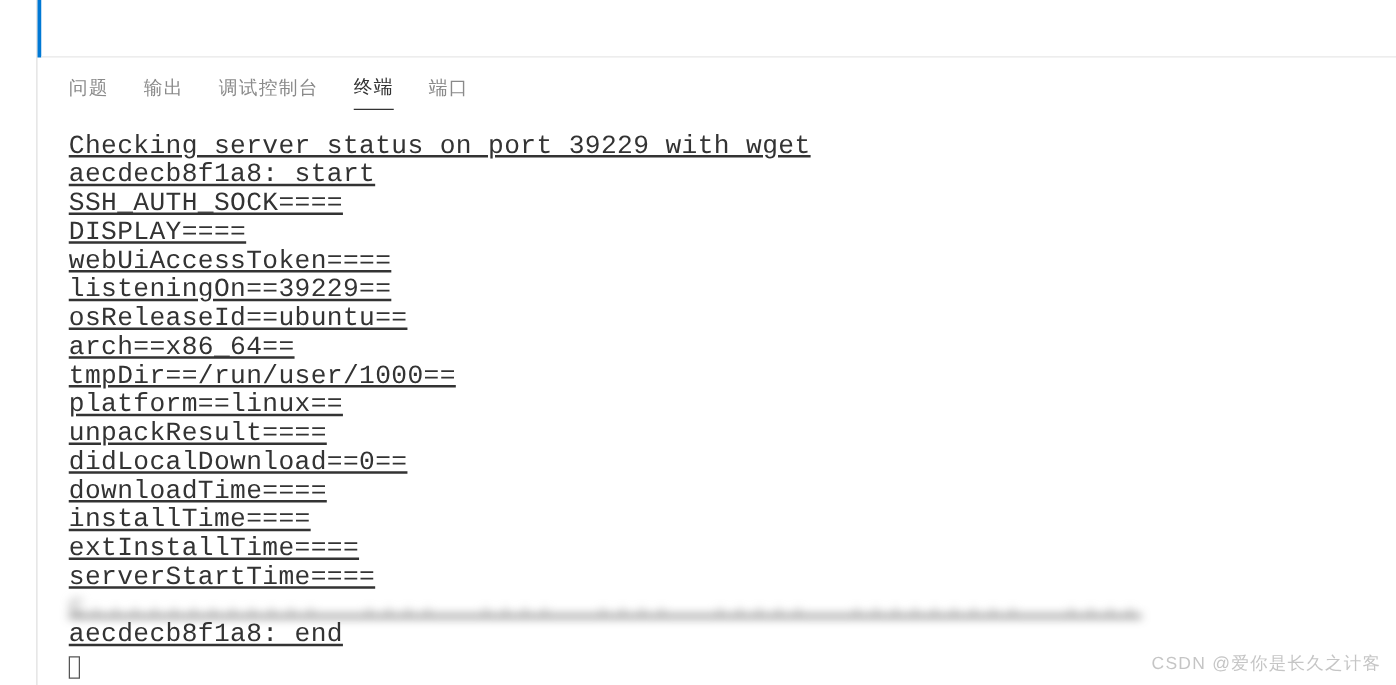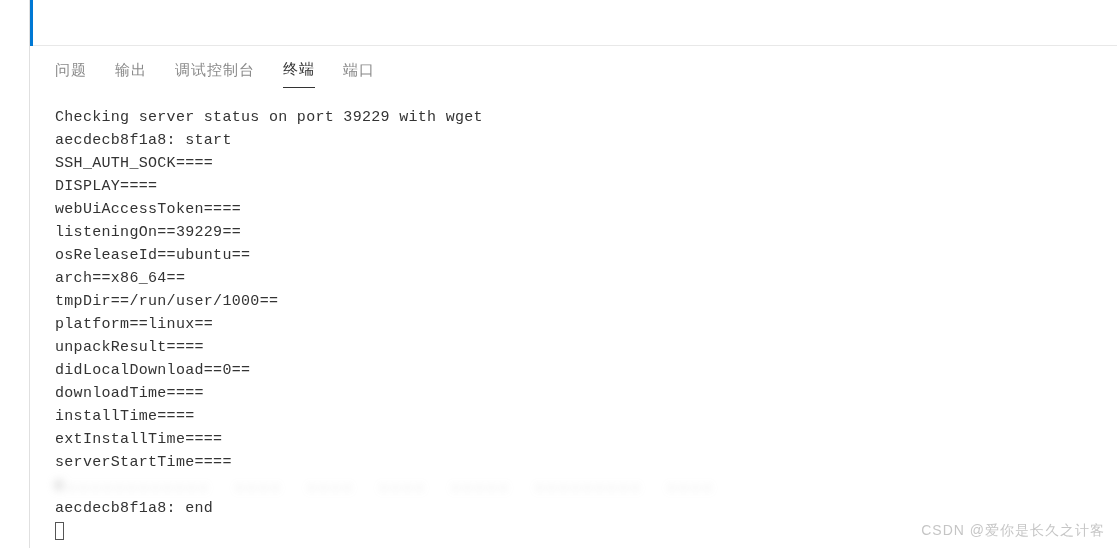--- a/index.html
+++ b/index.html
@@ -57,25 +57,26 @@
       letter-spacing: 1px;
     }
     .panel-tab.active {
       color: #333333;
       border-bottom: 1.5px solid #333333;
       font-family: Liberation Mono, monospace;
     }
     .terminal-content {
       padding: 18px 0 0 22px;
       font-family: "Consolas", "Courier New", monospace;
-      font-size: 15px;
+      font-size: 21px;
       line-height: 23px;
       color: #333333;
       white-space: pre;
       letter-spacing: 0.3px;
+      text-decoration: underline;
     }
     .blur-line {
       filter: blur(4px);
       color: #888;
       letter-spacing: 3px;
     }
     .cursor-block {
       display: inline-block;
       width: 9px;
       height: 18px;

